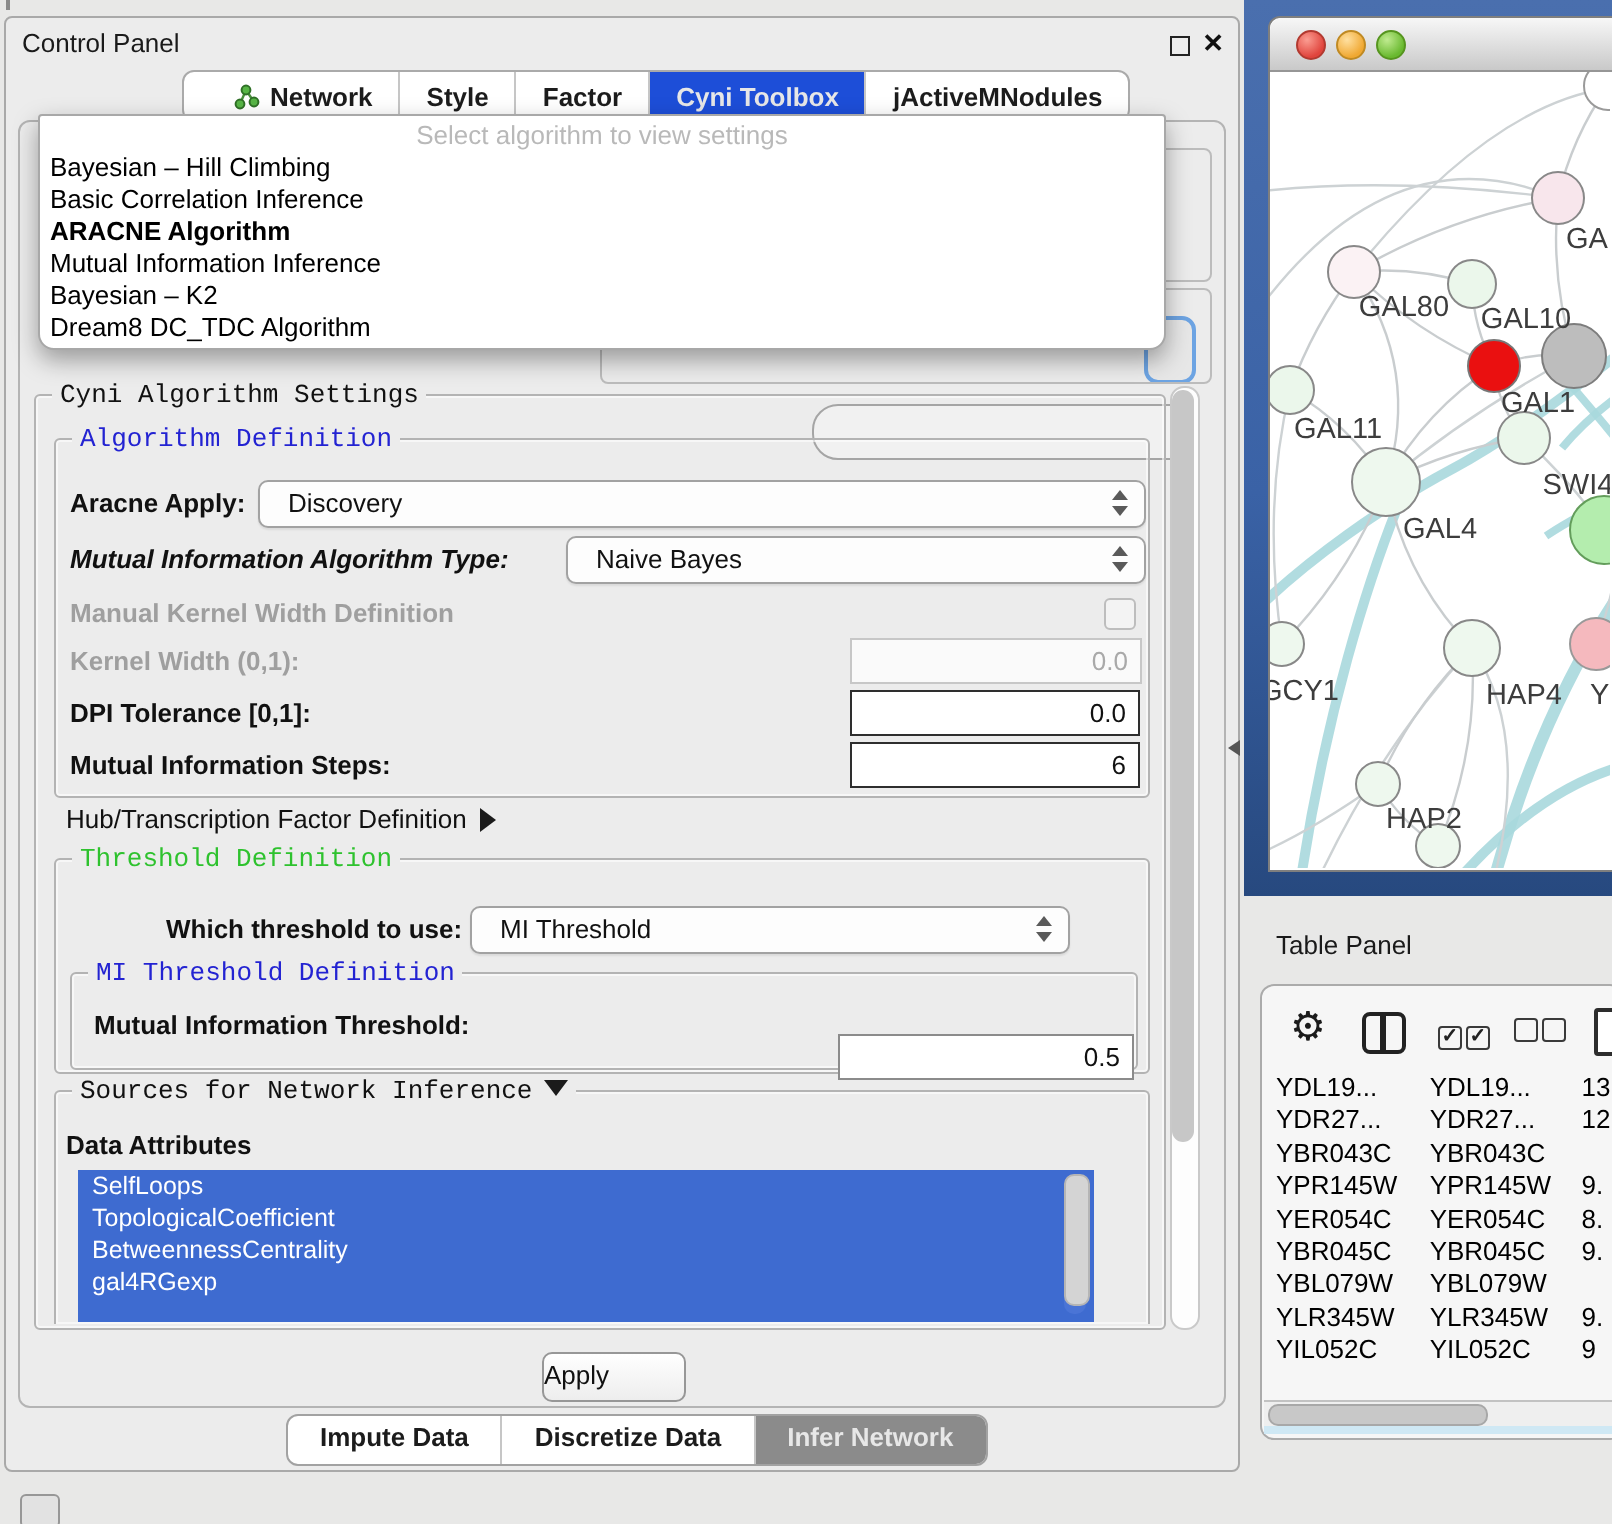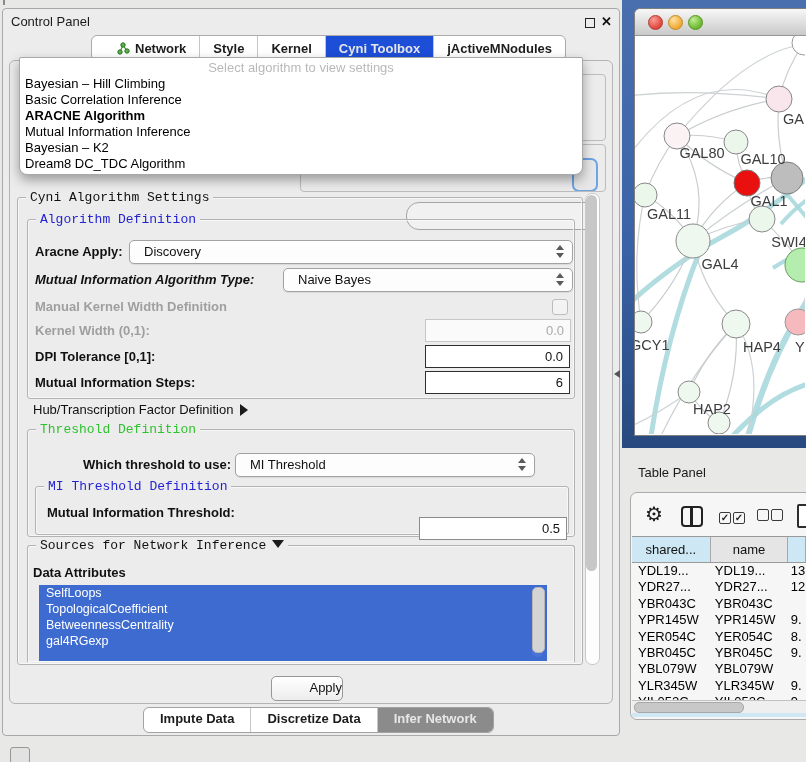--- a/index.html
+++ b/index.html
@@ -65,21 +65,21 @@
   .tri-right{display:inline-block;width:0;height:0;border-top:6px solid transparent;
              border-bottom:6px solid transparent;border-left:8px solid #1b1b1b;margin-left:7px;vertical-align:-2px;}
   .tri-down{display:inline-block;width:0;height:0;border-left:6px solid transparent;
             border-right:6px solid transparent;border-top:8px solid #1b1b1b;margin-left:6px;vertical-align:1px;}
 
   #attr-list{left:36px;top:576px;width:508px;height:76px;background:#3e6bd0;overflow:hidden;}
   #attr-list .row{height:16px;line-height:16px;color:#fff;padding-left:7px;font-size:12.5px;}
   #attr-scroll{right:4px;top:2px;width:11px;height:70px;background:#4a74d6;border-radius:5px;}
   #attr-thumb{left:0;top:0;width:11px;height:64px;background:#d4d4d4;border:1px solid #b5b5b5;border-radius:5px;}
 
-  #apply-btn{left:268px;top:667px;width:70px;height:23px;line-height:21px;text-align:right;
+  #apply-btn{left:268px;top:667px;width:70px;height:23px;line-height:21px;text-align:left;
              background:linear-gradient(#ffffff,#ededed);border:1px solid #979797;border-radius:5px;}
 
   #bottom-tabs{left:140px;top:698px;height:24px;display:flex;background:#fff;
                border:1px solid #a2a2a2;border-radius:6px;overflow:hidden;}
   #bottom-tabs .seg{padding:0 16px;line-height:22px;font-weight:700;color:#1c1c1c;border-left:1px solid #c6c6c6;white-space:nowrap;}
   #bottom-tabs .seg:first-child{border-left:none;}
   #bottom-tabs .seg.sel{background:#8b8b8b;color:#e7e7e7;}
 
   
   #net-frame{left:622px;top:0;width:184px;height:448px;
@@ -140,21 +140,21 @@
             <circle cx="3" cy="10" r="2.2" fill="#57b545" stroke="#2f7026"></circle>
             <circle cx="6" cy="3" r="2.2" fill="#57b545" stroke="#2f7026"></circle>
             <circle cx="10" cy="9" r="2.2" fill="#57b545" stroke="#2f7026"></circle>
           </svg>
           <span>Network</span>
         </div>
         <div class="seg">
           <span>Style</span>
         </div>
         <div class="seg">
-          <span>Kernel</span>
+          <span>Factor</span>
         </div>
         <div class="seg sel">
           <span>Cyni Toolbox</span>
         </div>
         <div class="seg">
           <span>jActiveMNodules</span>
         </div>
       </div>
 
     <div class="abs" style="left:6px;top:51px;width:602px;height:642px;border:1px solid #b4b4b4;border-radius:6px;background:#ececec;">
@@ -351,25 +351,20 @@
     <div class="abs" style="left:88px;top:16px;">
       <span class="mini-box">✓</span><span class="mini-box">✓</span>
     </div>
     <div class="abs" style="left:126px;top:16px;">
       <span class="mini-box"></span><span class="mini-box"></span>
     </div>
     <div id="ic-page" class="abs" style="left:166px;top:11px;"></div>
   </section>
 
   <div id="tbl" class="abs">
-      <div class="hrow">
-        <div class="hcell" style="width: 79px; background: rgb(205, 232, 244);">shared...</div>
-        <div class="hcell" style="width: 78px; background: rgb(229, 229, 229);">name</div>
-        <div class="hcell" style="width: 17px; background: rgb(205, 232, 244);"></div>
-      </div>
       <div class="brow">
         <div class="bcell" style="width: 79px;">YDL19...</div>
         <div class="bcell" style="width: 78px;">YDL19...</div>
         <div class="bcell" style="width: 17px;">13</div>
       </div>
       <div class="brow">
         <div class="bcell" style="width: 79px;">YDR27...</div>
         <div class="bcell" style="width: 78px;">YDR27...</div>
         <div class="bcell" style="width: 17px;">12</div>
       </div>

